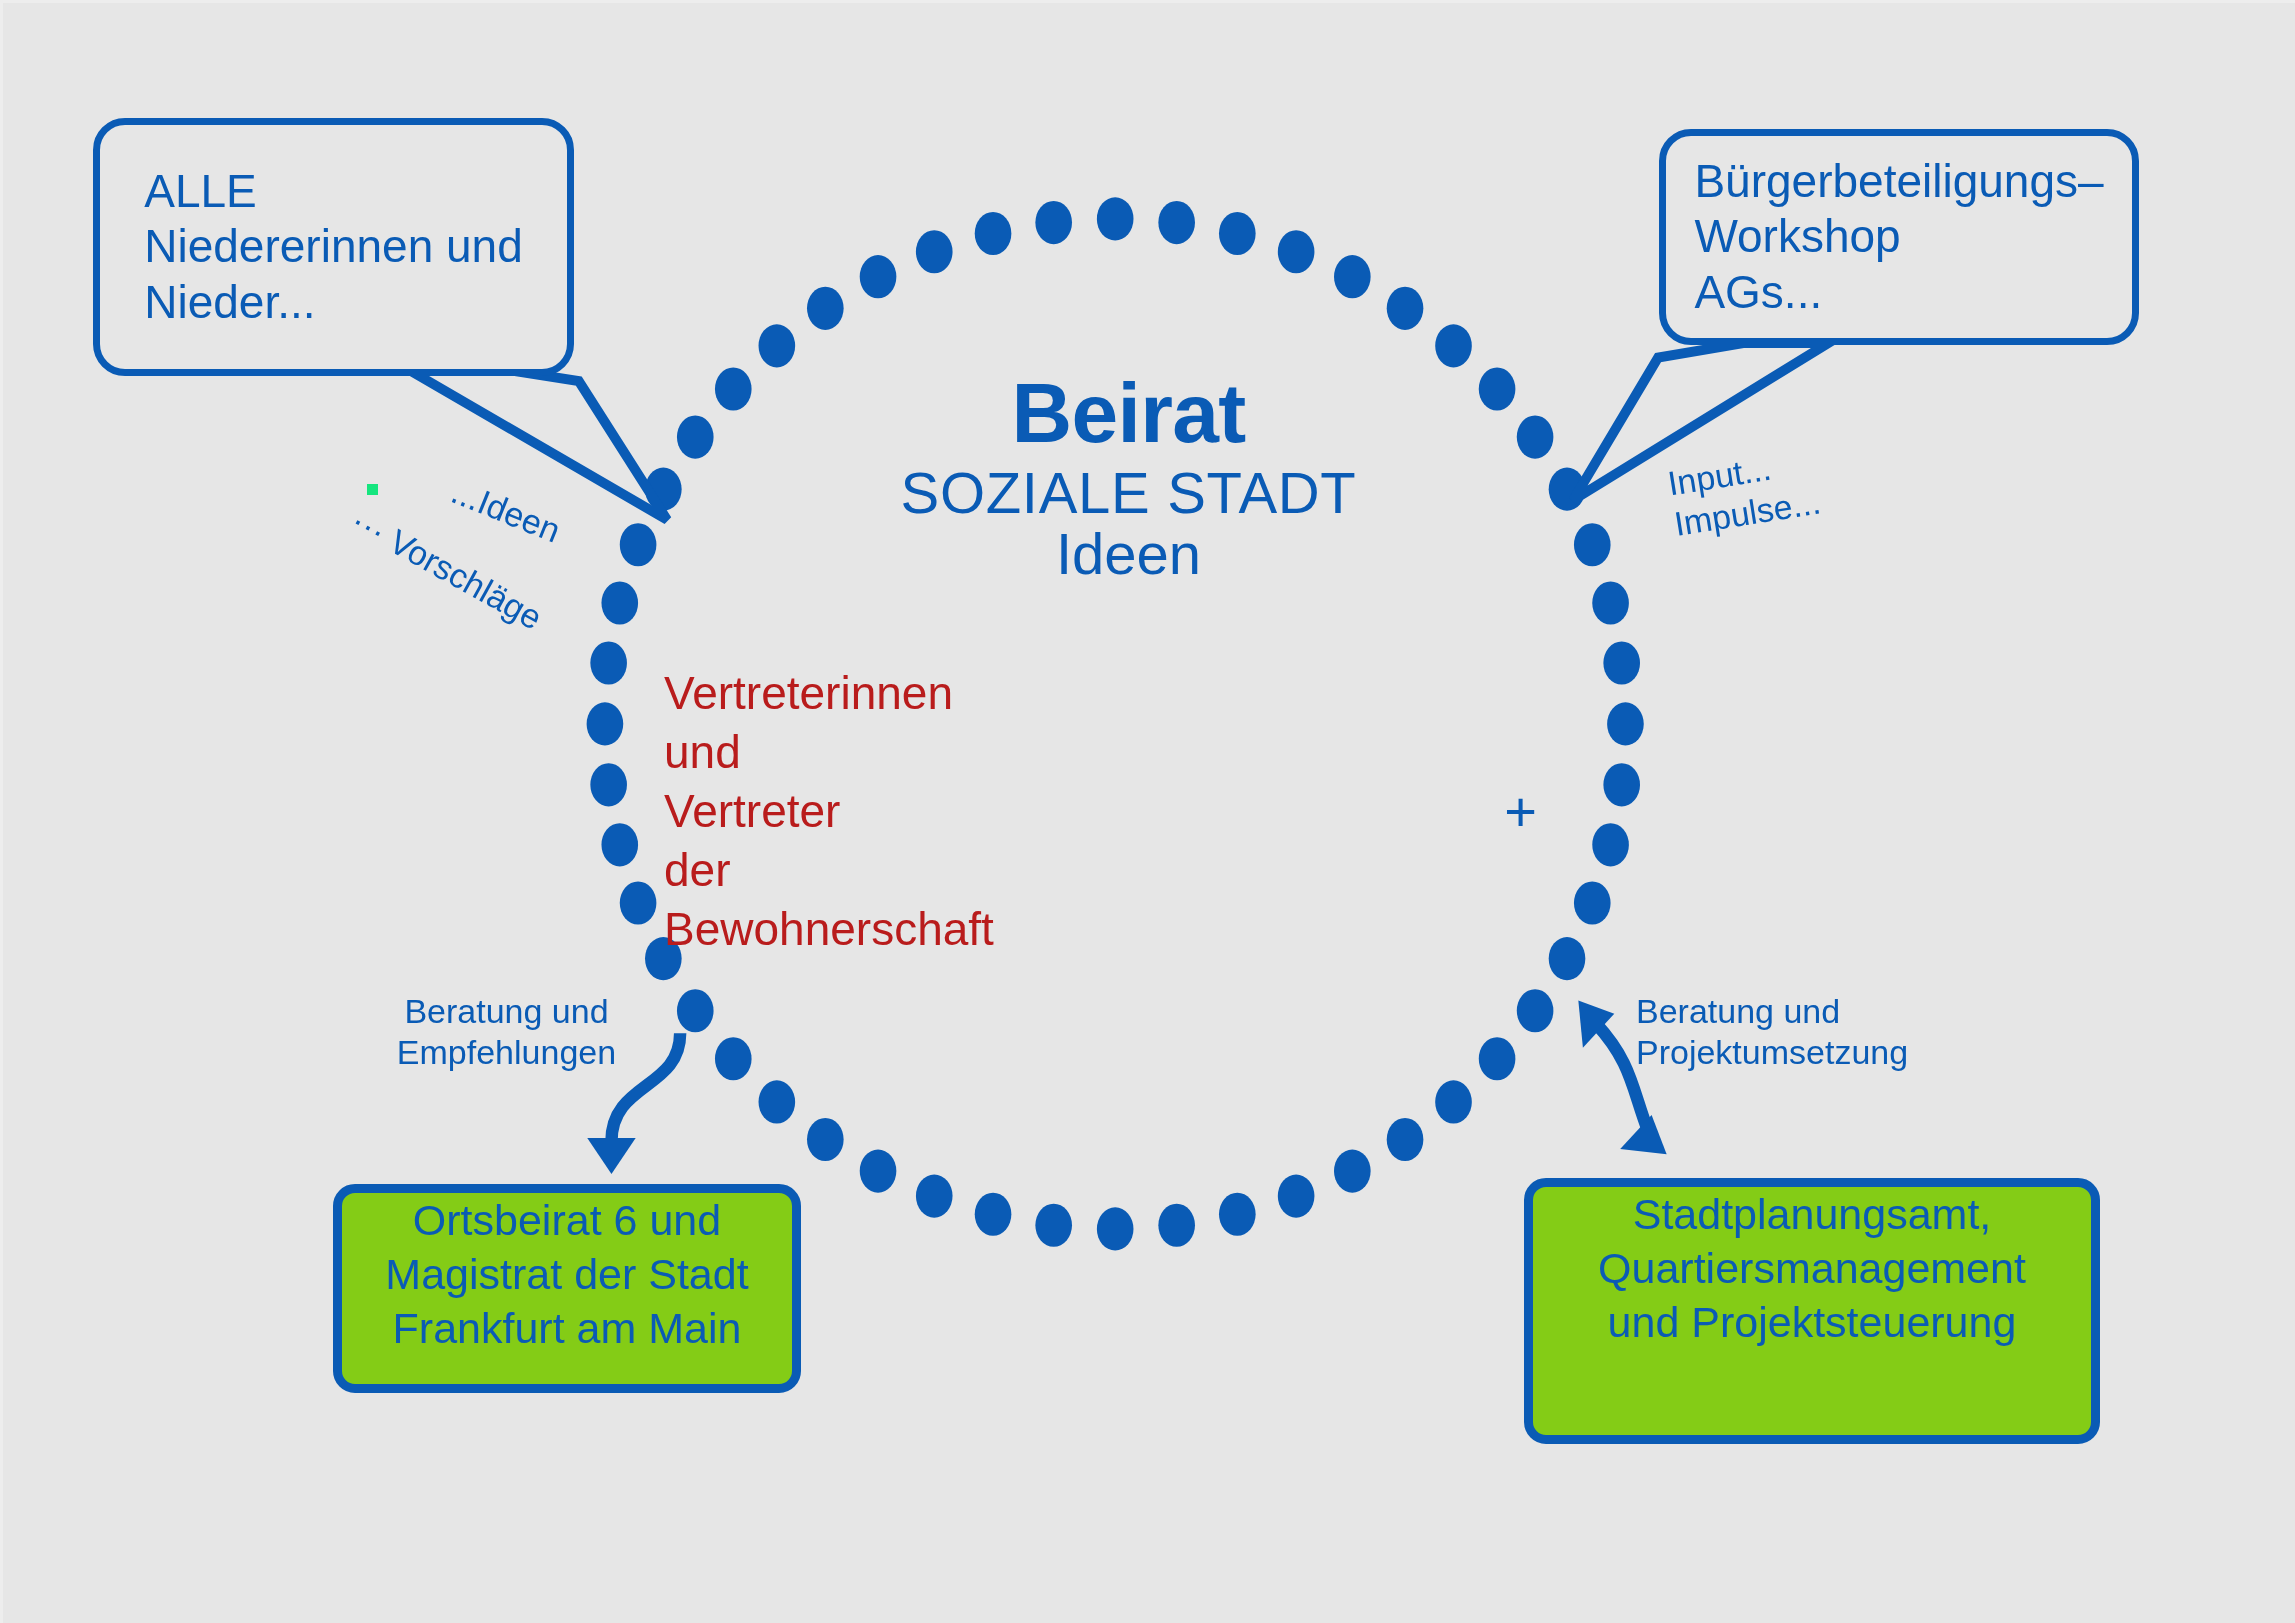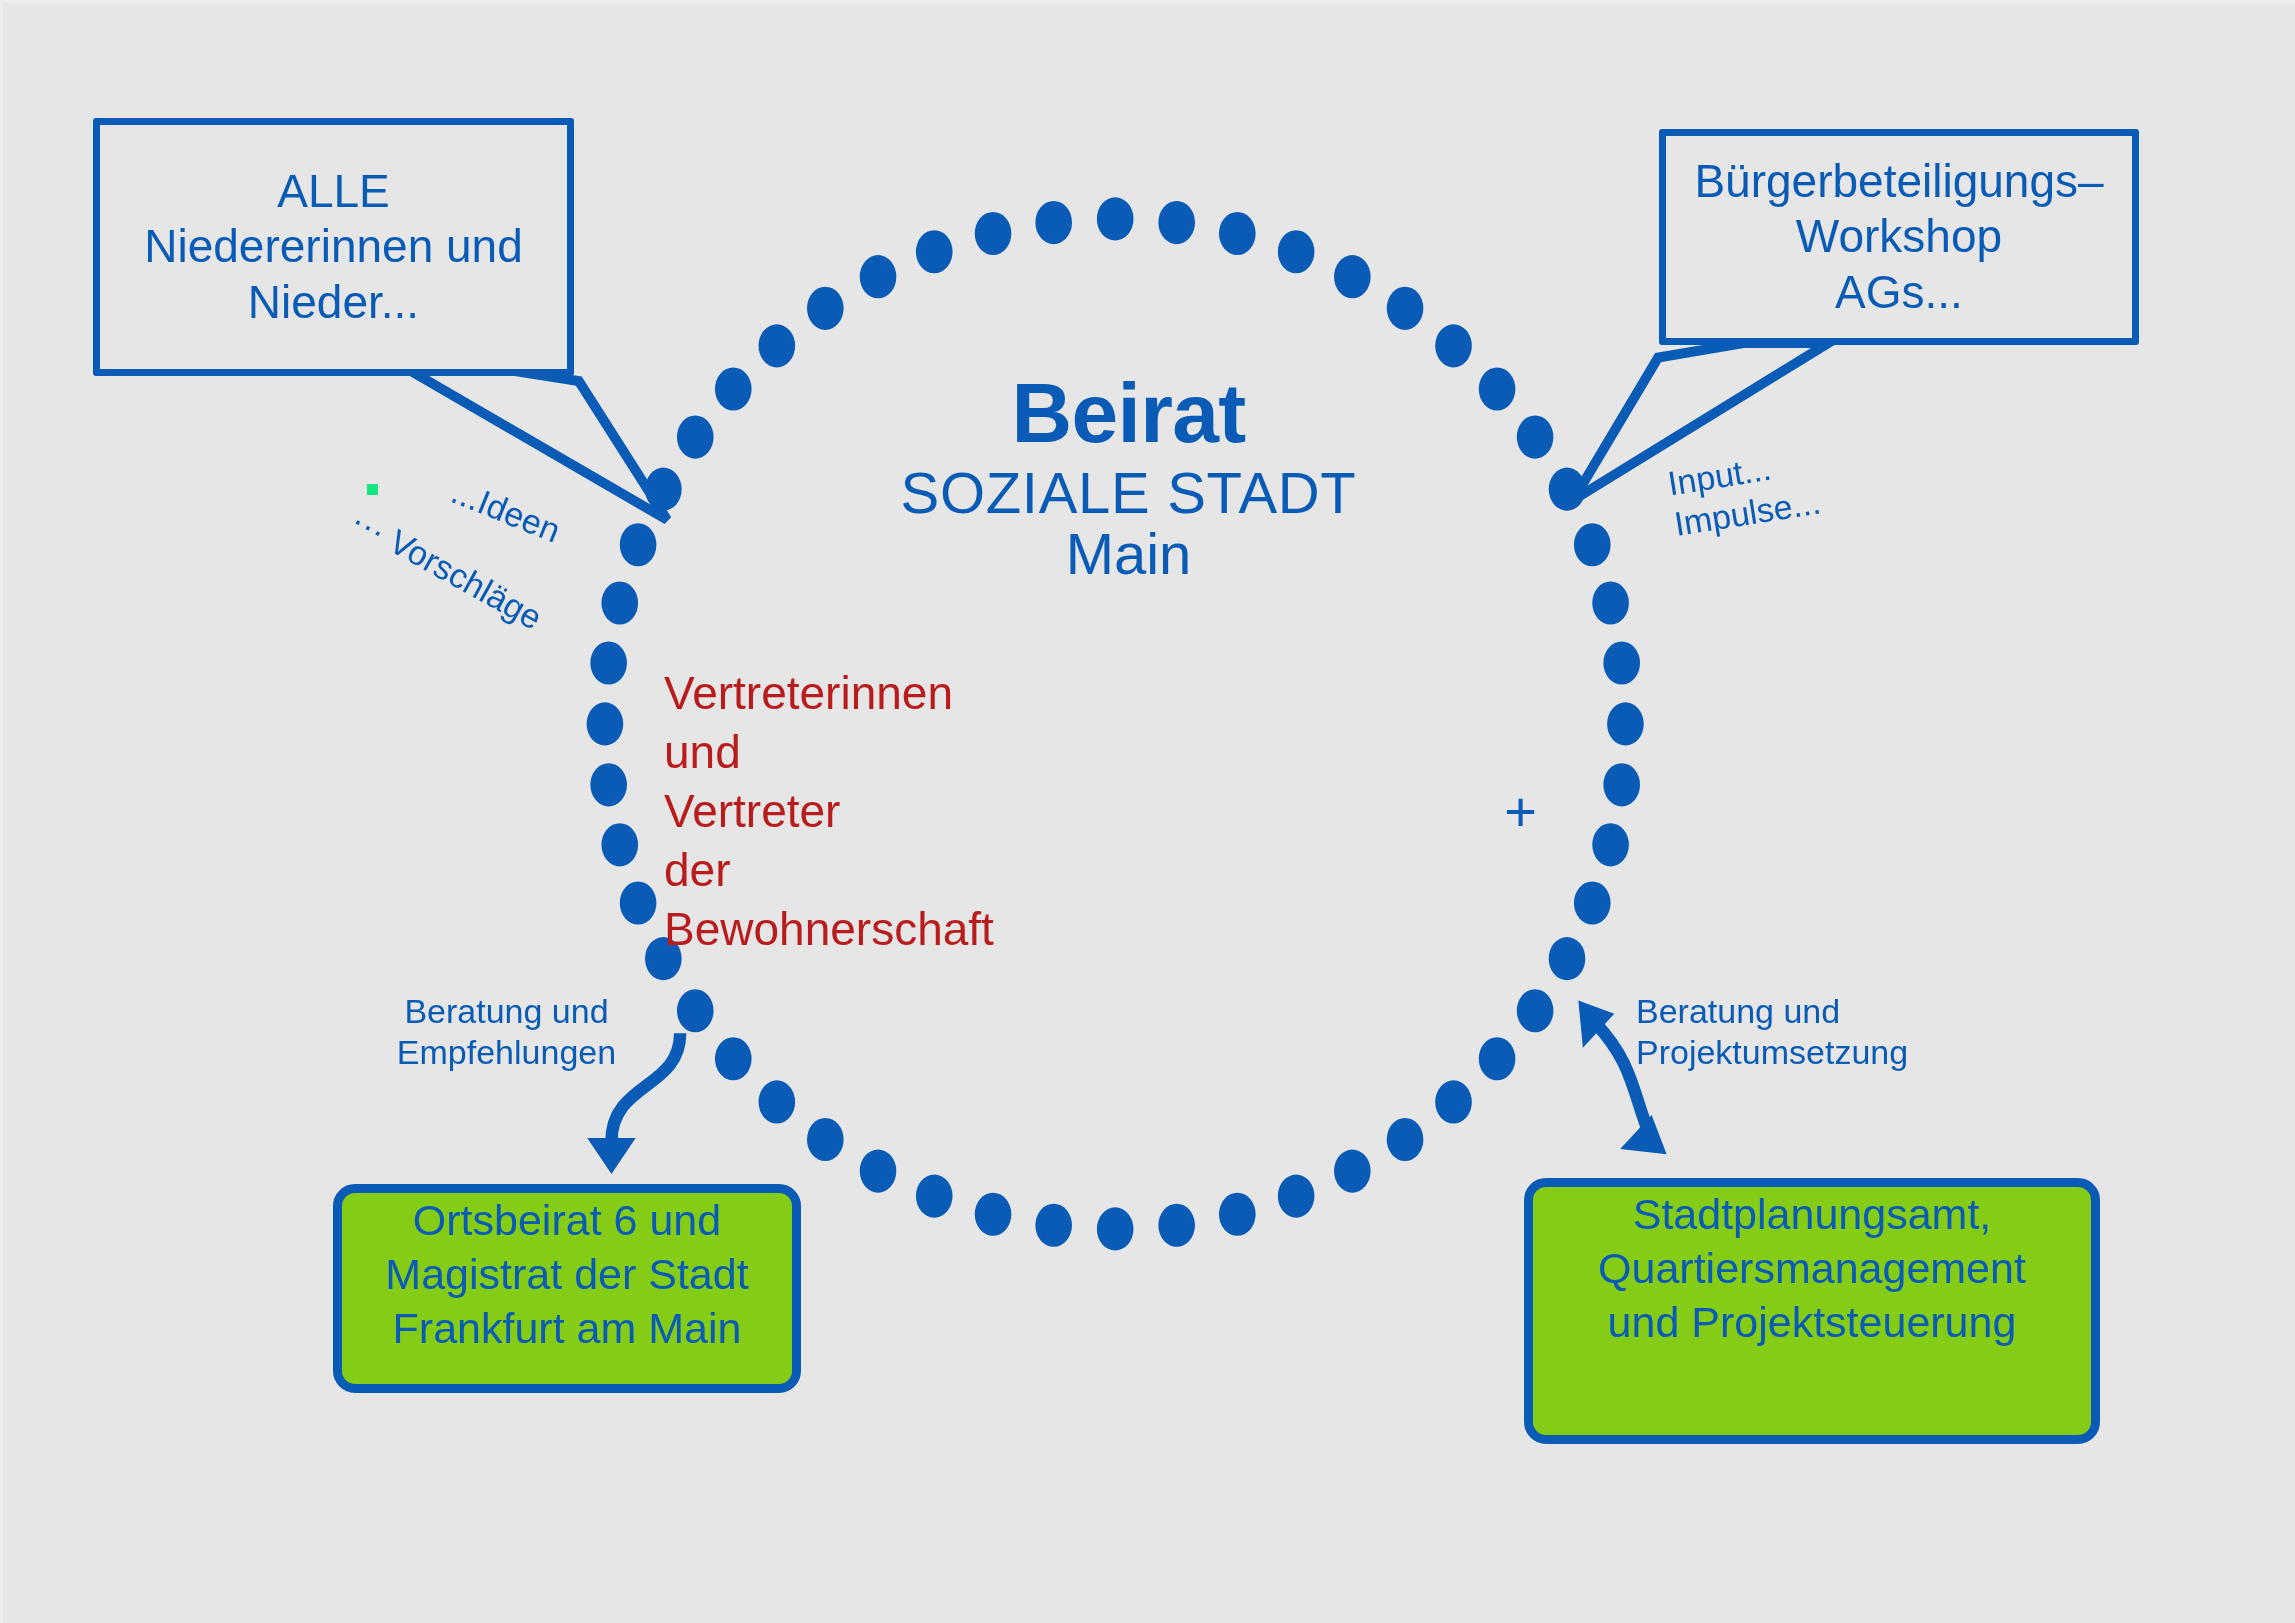--- a/index.html
+++ b/index.html
@@ -78,27 +78,27 @@
     text-align:center;
     font-size:44px;
     color:#0A5BB5;
     letter-spacing:0.7px;
   }
 
   
   .bubble{
     position:absolute;
     border:7.2px solid #0A5BB5;
-    border-radius:3px;
+    border-radius:32px;
     background:#e6e6e6;
     box-sizing:border-box;
     display:flex;
     align-items:center;
     justify-content:center;
-    text-align:center;
+    text-align:left;
     color:#0A5BB5;
     line-height:1.2;
   }
   #bubble-alle{
     left:90px; top:115px;
     width:481px; height:258px;
     font-size:46px;
   }
   #bubble-workshop{
     left:1656px; top:126px;
@@ -249,21 +249,21 @@
     <path fill="#0A5BB5" d="M 930 1790 L 893 1735 L 967 1735 Z"></path>
 
     <path fill="none" stroke="#0A5BB5" stroke-width="19" d="M 2435 1560 C 2490 1620 2490 1660 2515 1725"></path>
     <path fill="#0A5BB5" d="M 2408 1525 L 2415 1597 L 2463 1545 Z"></path>
     <path fill="#0A5BB5" d="M 2543 1760 L 2472 1752 L 2520 1700 Z"></path>
   </svg>
 
   <div class="center-block">
     <div class="t-beirat">Beirat</div>
     <div class="t-soziale">SOZIALE STADT</div>
-    <div class="t-nied">Main</div>
+    <div class="t-nied">Ideen</div>
   </div>
 
   <div class="cols">
     <div class="col">Vertreterinnen<br>und<br>Vertreter<br>der<br>Bewohnerschaft</div>
     <div class="plus">+</div>
   </div>
 
 
   <div class="bubble" id="bubble-alle">
     <span>ALLE<br>Niedererinnen und<br>Nieder...</span>

